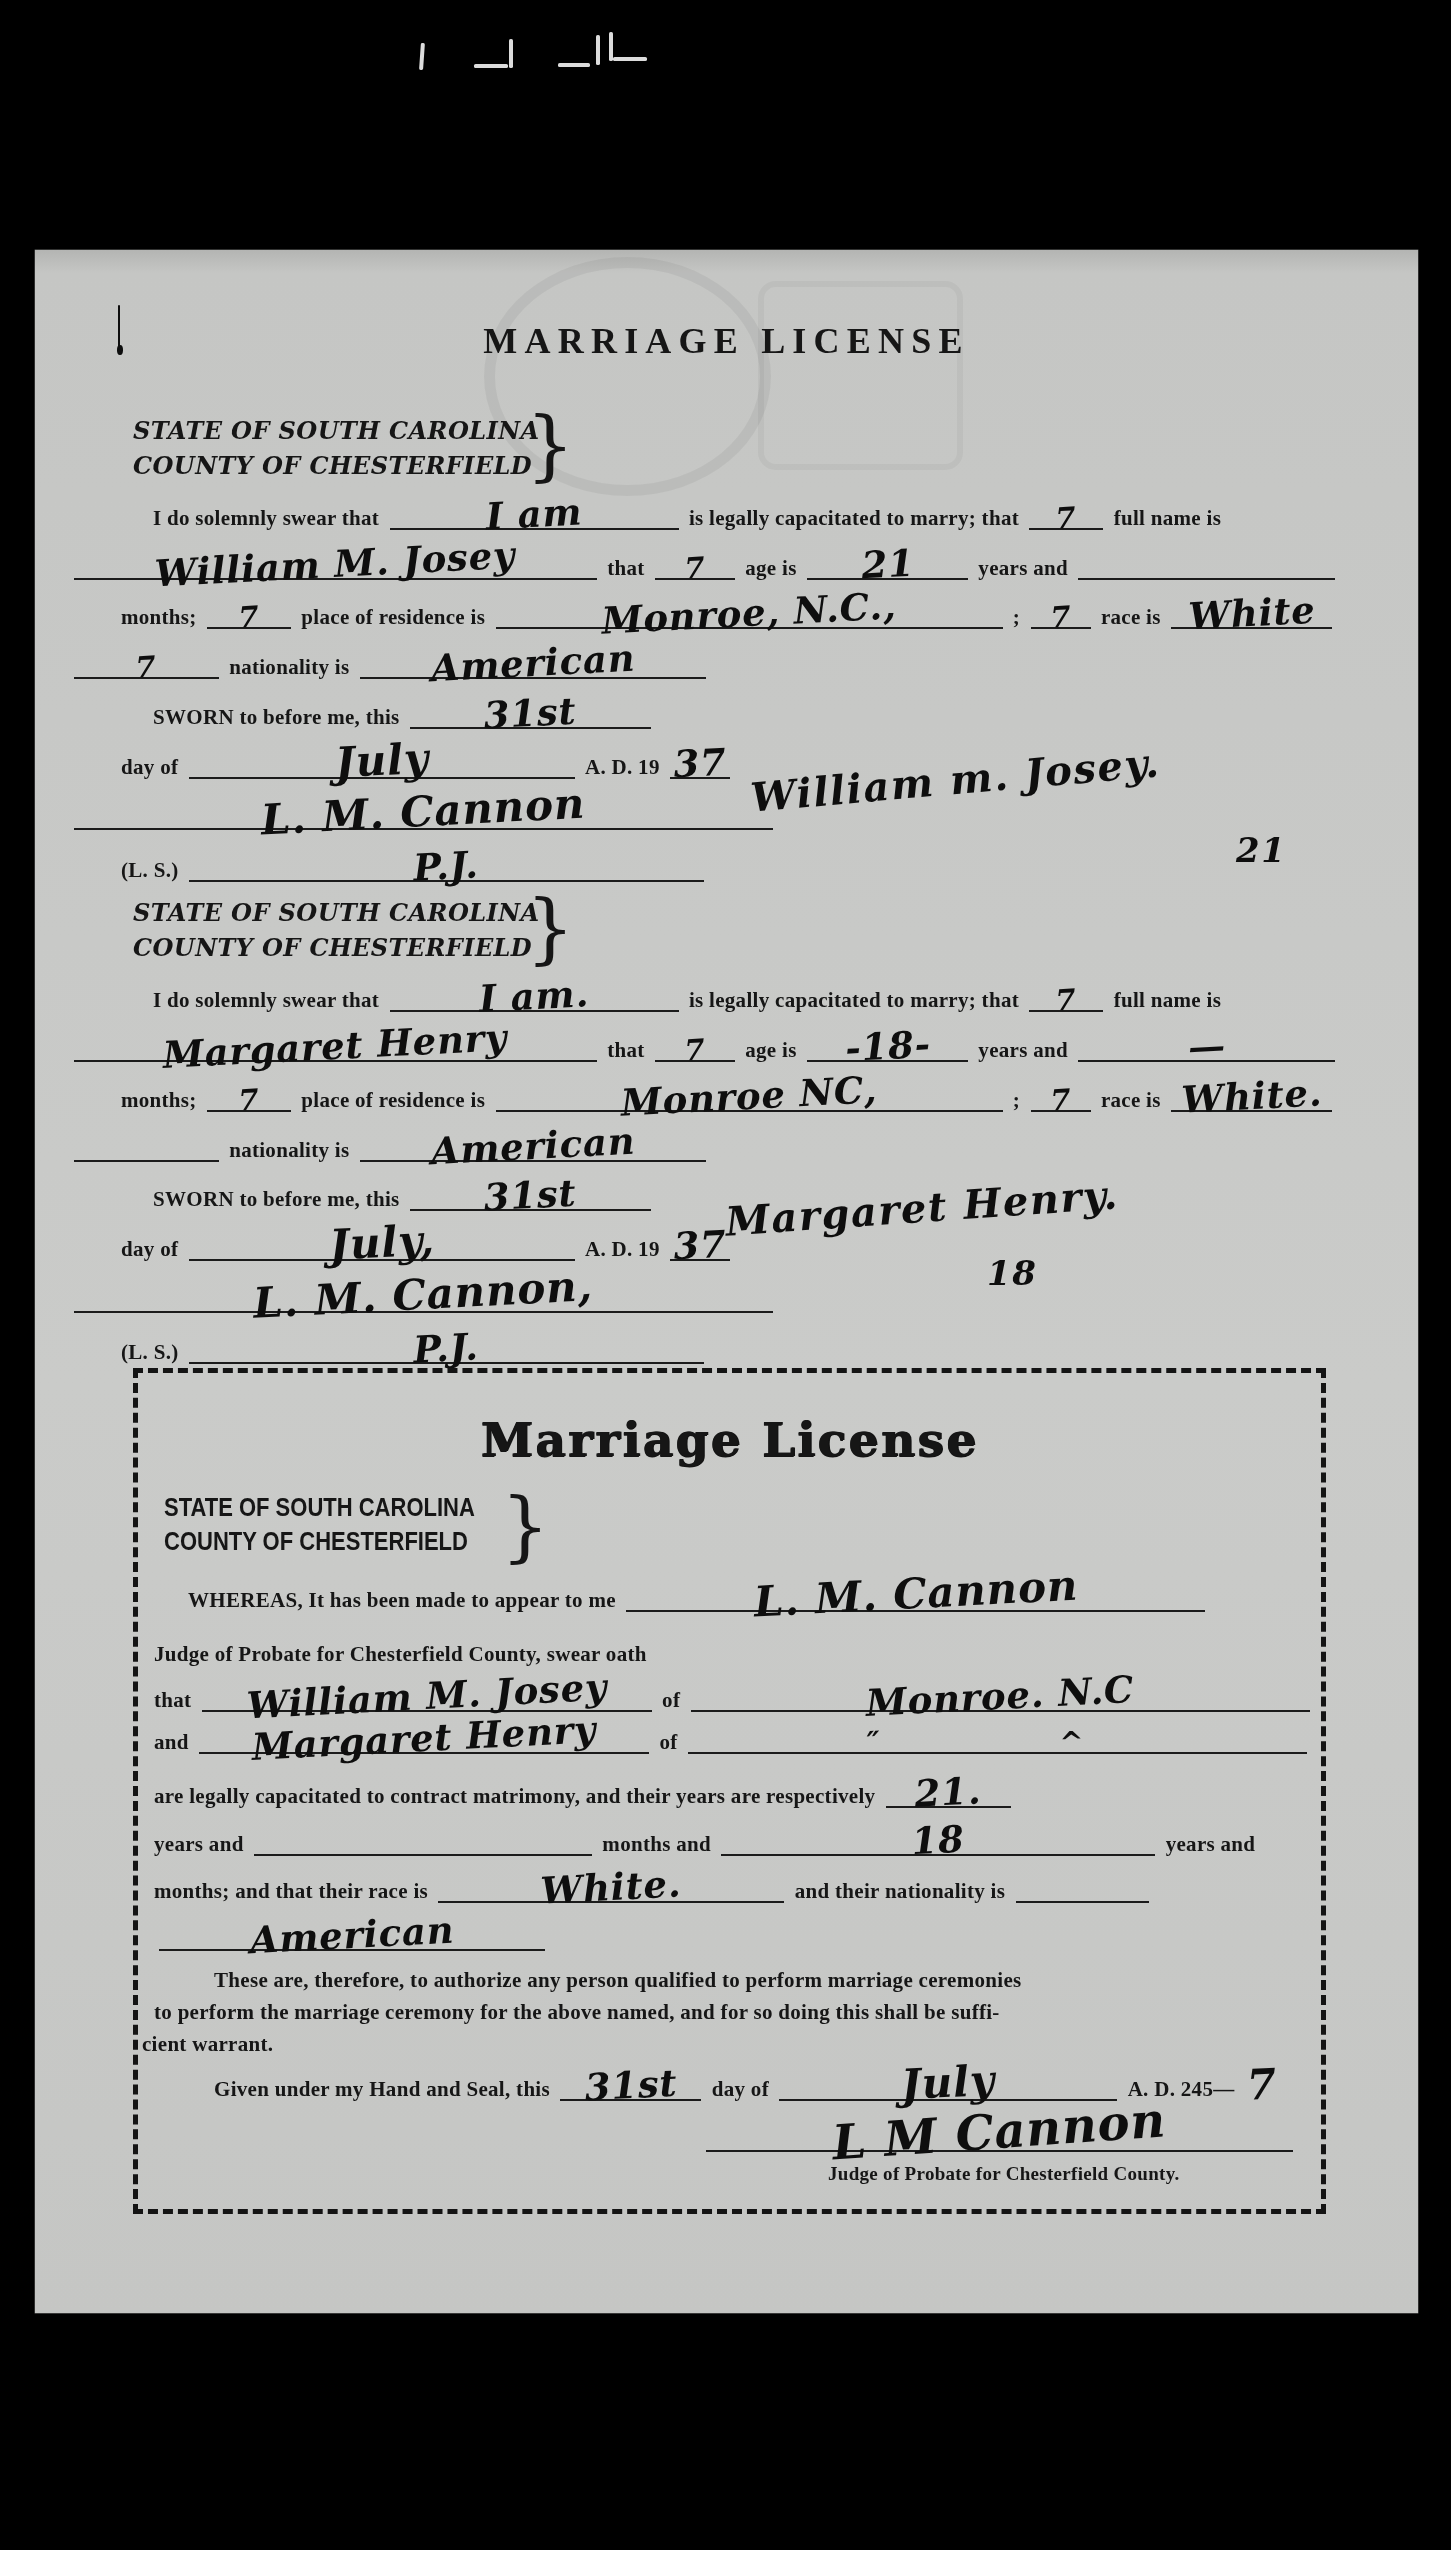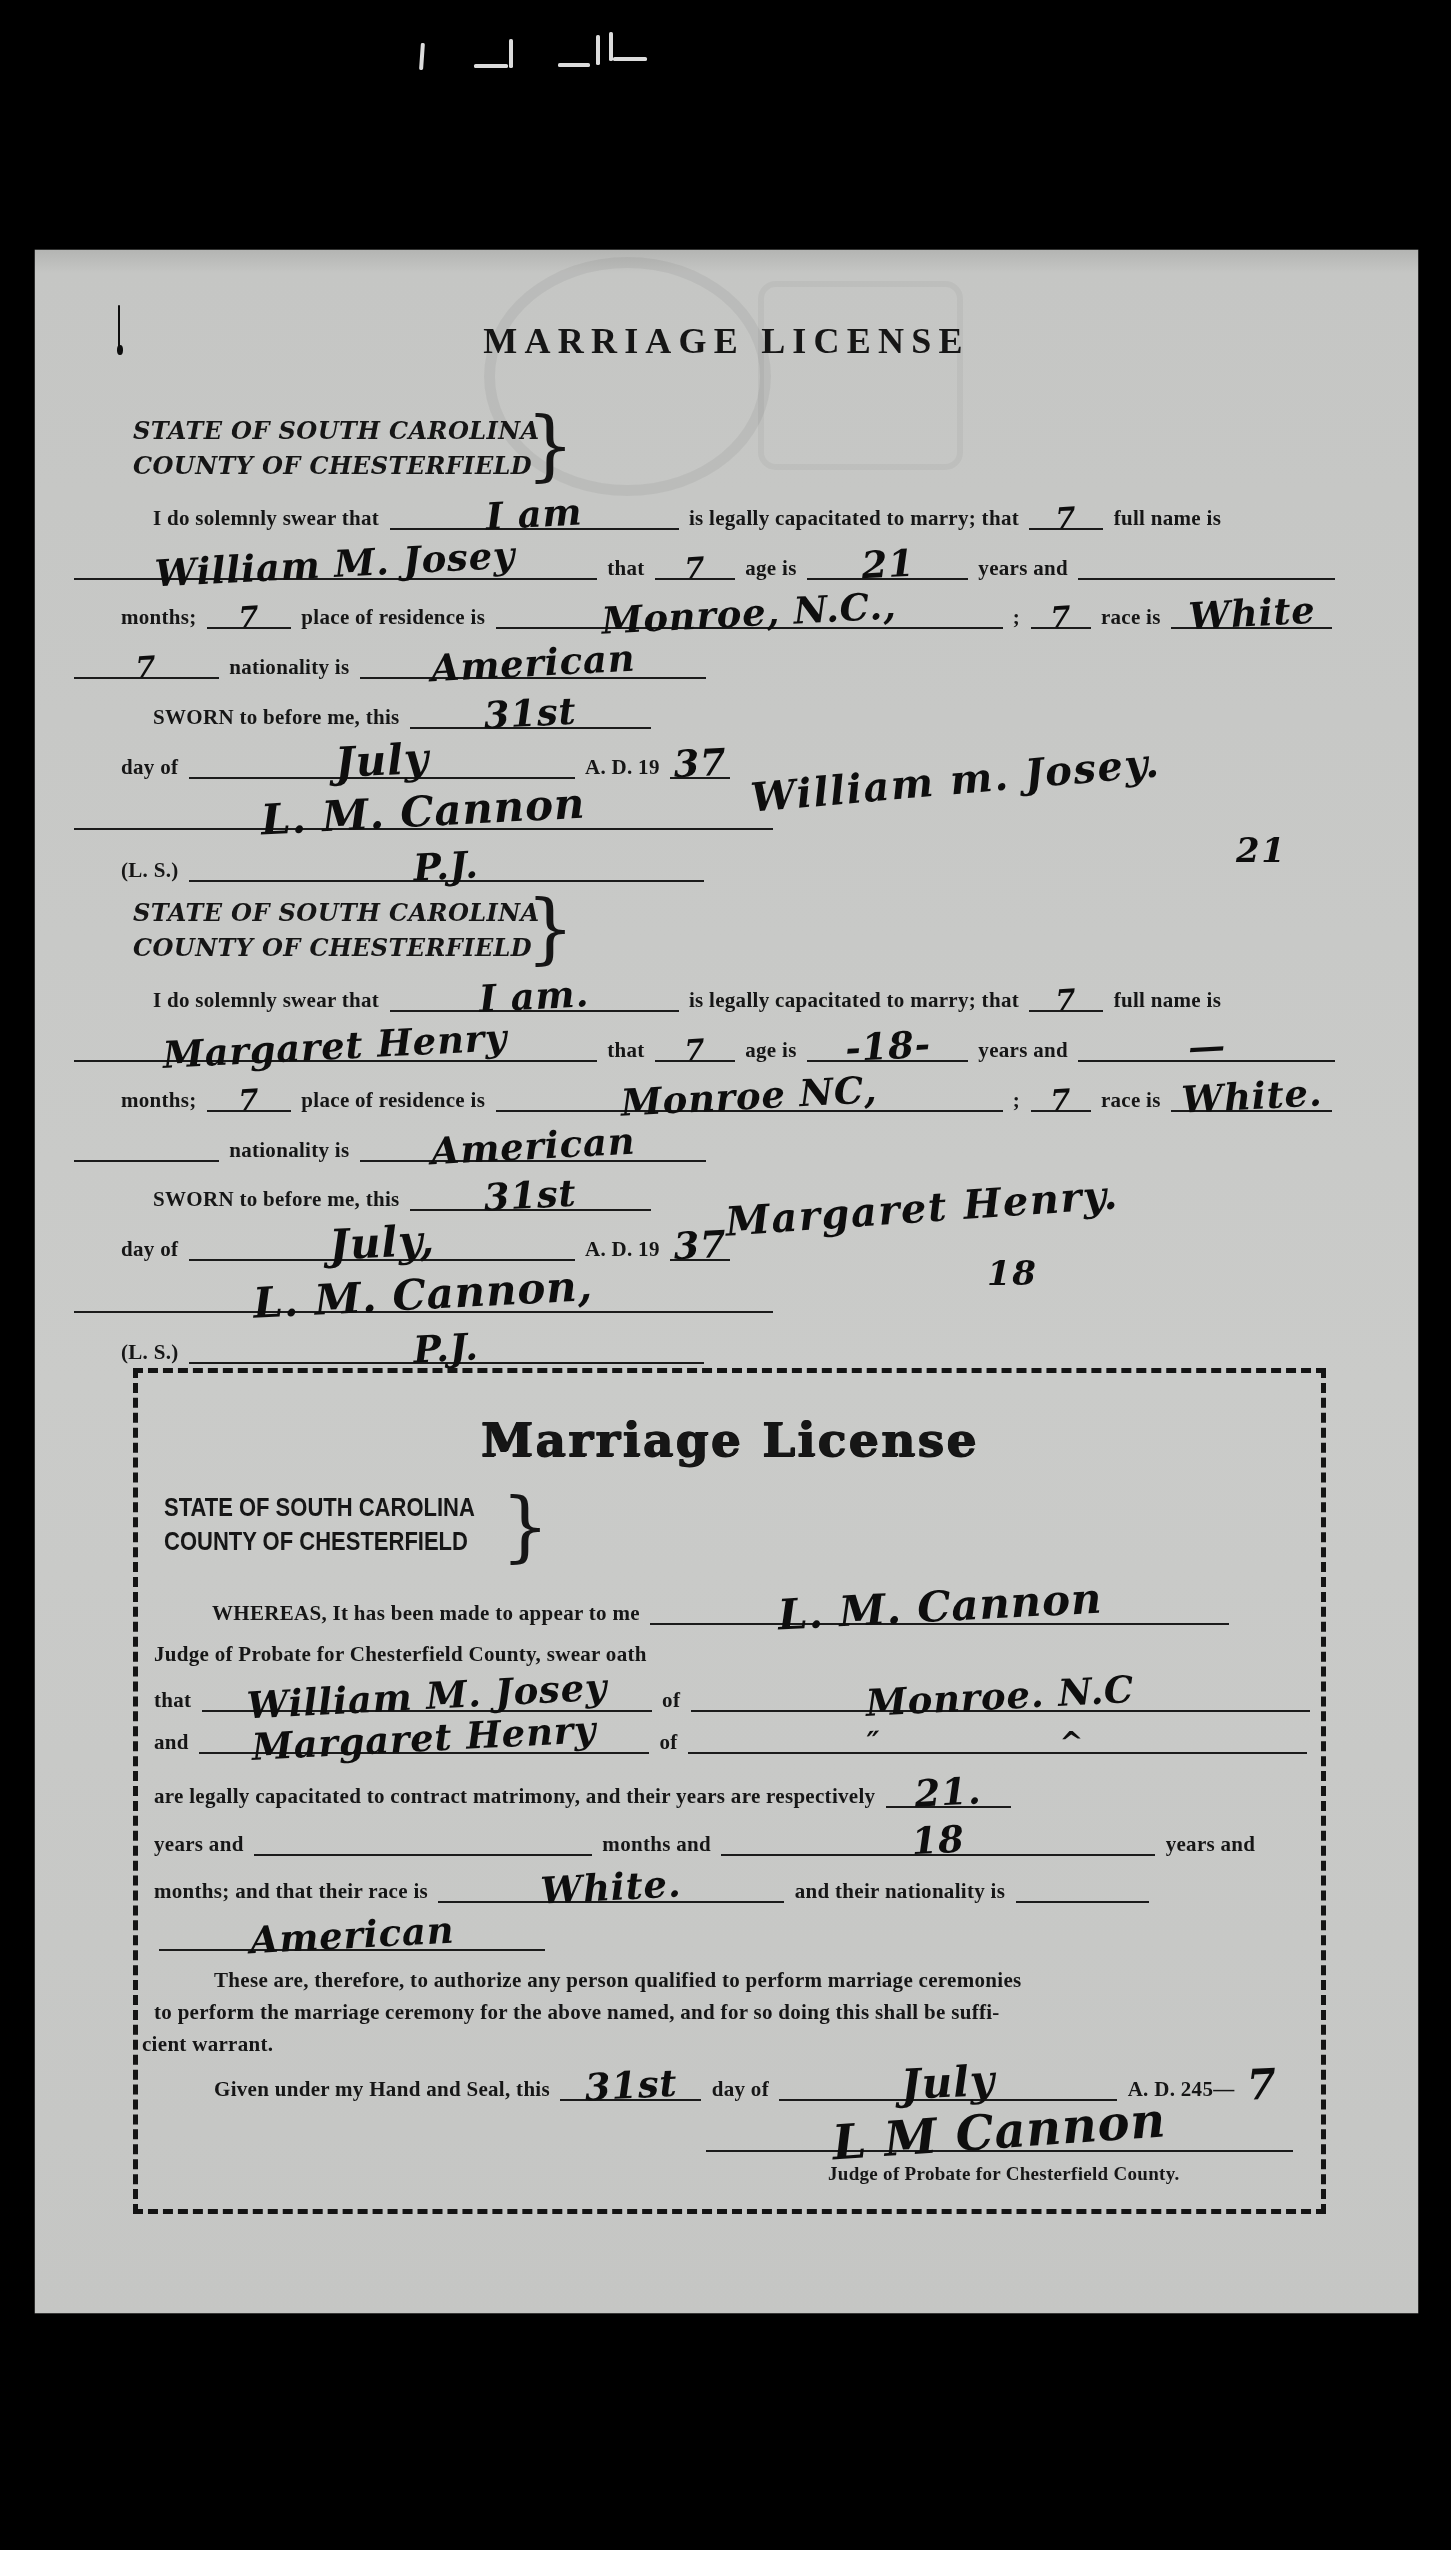--- a/index.html
+++ b/index.html
@@ -207,21 +207,21 @@
   <div class="licbox">
 
     <div class="blt" style="top:39px;">Marriage License</div>
 
     <div class="sc" style="left:26px;top:117px;">
       <div>STATE OF SOUTH CAROLINA</div>
       <div>COUNTY OF CHESTERFIELD</div>
     </div>
     <div class="brace" style="left:363px;top:108px;">}</div>
 
-    <div class="line" style="left:50px;top:227px;margin-left:24px;">
+    <div class="line" style="left:50px;top:214px;">
       <span class="t">WHEREAS, It has been made to appear to me</span>
       <span class="blank" style="width:579px;"><span class="hw huge">L. M. Cannon</span></span>
     </div>
 
     <div class="line" style="left:16px;top:269px;">
       <span class="t">Judge of Probate for Chesterfield County, swear oath</span>
     </div>
 
     <div class="line" style="left:16px;top:314px;">
       <span class="t">that</span>

